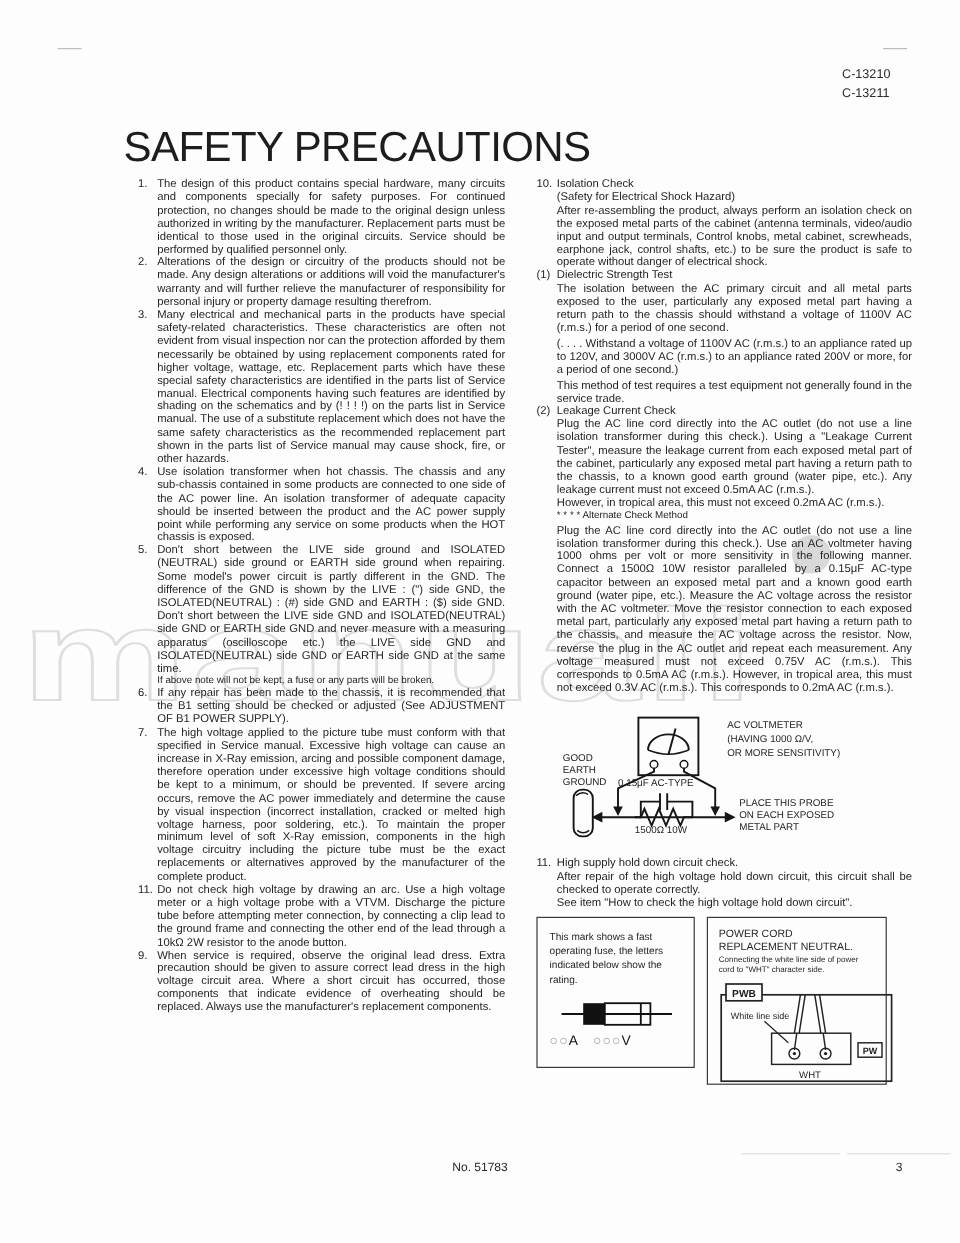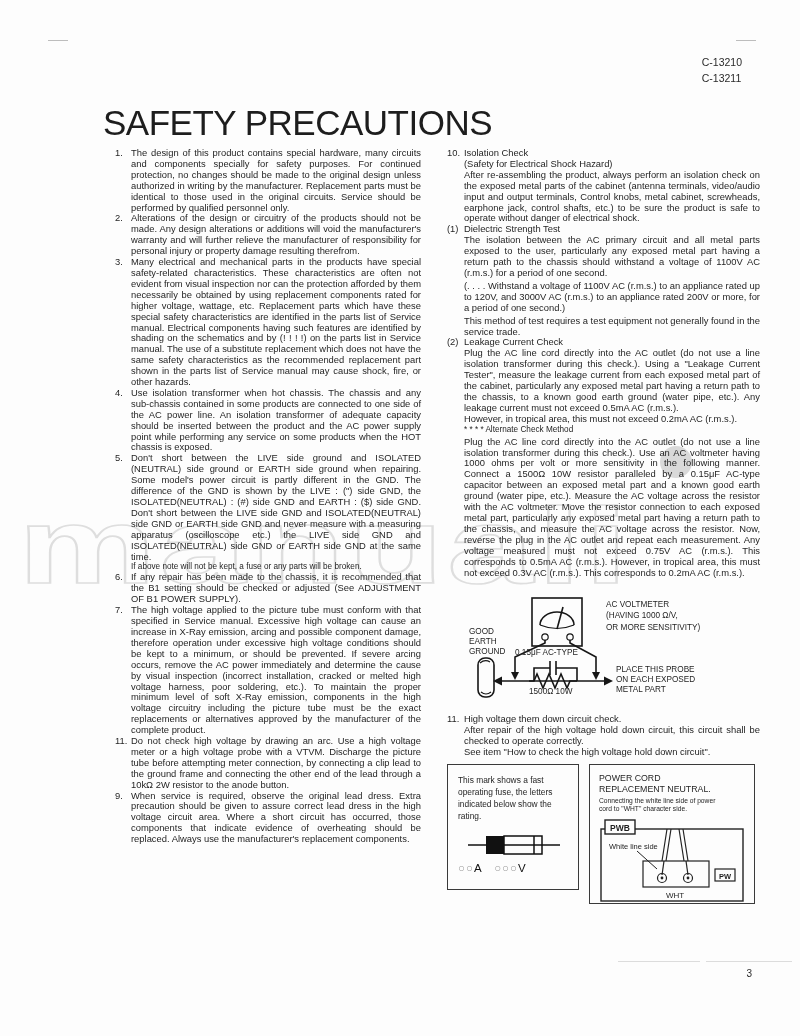--- a/index.html
+++ b/index.html
@@ -22,21 +22,21 @@
   .circuit{margin-top:6px;margin-left:2px;display:block;}
   .circuit text{font-size:8.2px;fill:#1e1e1e;}
   .circuit .stroke{fill:none;stroke:#161616;stroke-width:1.6;}
   .circuit .thin{fill:none;stroke:#161616;stroke-width:1.2;}
   .boxes{display:flex;gap:10px;margin-top:6px;align-items:flex-start;}
   .fuse-box{width:132px;height:126px;border:1.4px solid #3a3a3a;padding:9px 8px 4px 10px;box-sizing:border-box;}
   .fuse-box .fb-text{font-size:8.4px;line-height:12px;text-align:left;}
   .fuse-rating{text-align:left;font-size:11.5px;letter-spacing:1px;margin-top:2px;}
   .fuse-rating .circ{color:#9c9c9c;letter-spacing:1px;}
   .fuse-rating .unit{color:#111;}
-  .power-box{width:166px;height:140px;border:1.4px solid #3a3a3a;padding:8px 7px 4px 9px;box-sizing:border-box;}
+  .power-box{width:150px;height:140px;border:1.4px solid #3a3a3a;padding:8px 7px 4px 9px;box-sizing:border-box;}
   .pb-title{font-size:8.8px;line-height:10.5px;}
   .pb-note{font-size:6.7px;line-height:8px;margin-top:3px;}
   .pwb-svg{margin-top:4px;display:block;}
   .pwb-svg text{fill:#1e1e1e;}
   .footer-line{position:absolute;top:961px;height:1px;background:#dcdcdc;}
   .fl-a{left:618px;width:82px;} .fl-b{left:706px;width:86px;}
   .footer-doc{position:absolute;left:0;right:0;top:968px;text-align:center;font-size:10px;color:#2a2a2a;}
   .footer-page{position:absolute;right:48px;top:968px;font-size:10px;color:#2a2a2a;}
 </style>
 </head>
@@ -185,21 +185,21 @@
         <text x="157" y="34">(HAVING 1000 Ω/V,</text>
         <text x="157" y="46">OR MORE SENSITIVITY)</text>
         <text x="167" y="88">PLACE THIS PROBE</text>
         <text x="167" y="98">ON EACH EXPOSED</text>
         <text x="167" y="108">METAL PART</text>
       </svg>
 
       <div class="item" style="margin-top:5px;">
         <span class="num">11.</span>
         <span class="txt">
-          <div class="p">High voltage them down circuit check.</div>
+          <div class="p">High supply hold down circuit check.</div>
           <div class="p">After repair of the high voltage hold down circuit, this circuit shall be checked to operate correctly.</div>
           <div class="p">See item "How to check the high voltage hold down circuit".</div>
         </span>
       </div>
 
       <div class="boxes">
 
         <div class="fuse-box">
           <div class="fb-text">This mark shows a fast operating fuse, the letters indicated below show the rating.</div>
           <svg class="pwb-svg" viewBox="0 0 100 30" width="100" height="30" style="margin:8px auto 0;">
@@ -249,15 +249,16 @@
             <text x="126" y="61.5" font-size="7.5" font-weight="bold" text-anchor="middle">PW</text>
           </svg>
         </div>
 
       </div>
     </div>
   </div>
 
   <div class="footer-line fl-a"></div>
   <div class="footer-line fl-b"></div>
+  <div class="footer-doc">No. 51783</div>
   <div class="footer-page">3</div>
 
 </div>
 
 </body></html>

